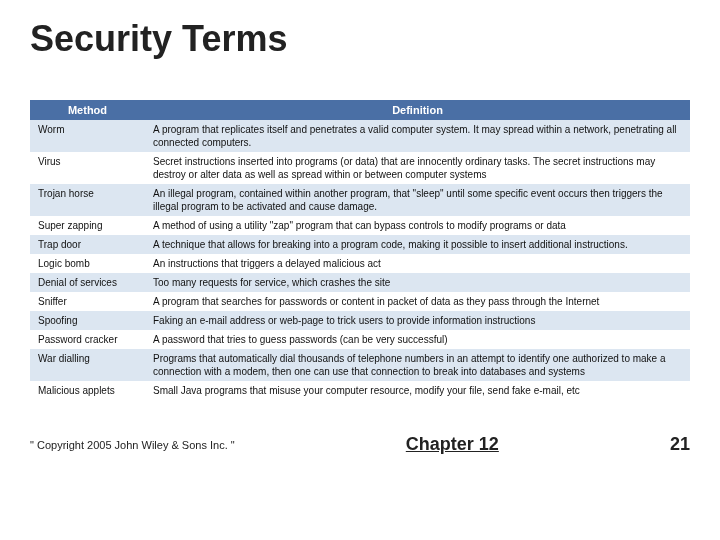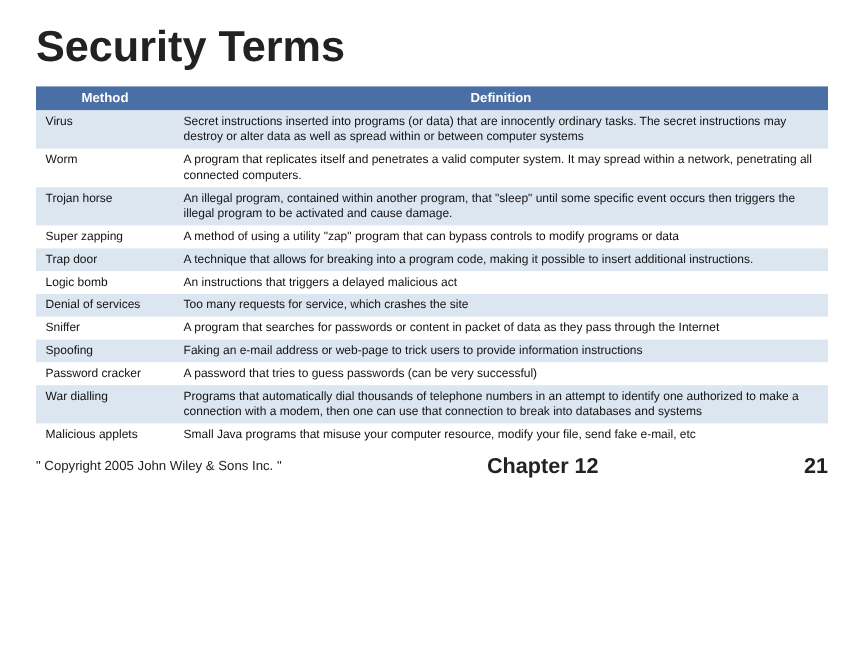--- a/index.html
+++ b/index.html
@@ -1,15 +1,15 @@
 <!DOCTYPE html>
 <html><head>
   <meta charset="utf-8">
   <style>
-    * { margin: 0; padding: 0; box-sizing: border-box; }
+    * { margin: 0; padding: 0; box-sizing: border-box; gap: 28px; }
     body {
       width: 720px;
       height: 540px;
       background: #ffffff;
       font-family: Arial, sans-serif;
       overflow: hidden;
     }
     .page {
       width: 720px;
       height: 540px;
@@ -60,46 +60,47 @@
       display: flex;
       justify-content: space-between;
       align-items: center;
       margin-top: 6px;
       font-size: 11px;
       color: #222;
     }
     .footer-chapter {
       font-size: 18px;
       font-weight: bold;
+      text-decoration: underline;
     }
     .footer-page {
       font-size: 18px;
       font-weight: bold;
     }
   </style>
 </head>
 <body>
 
 <div class="page">
   <div class="title">Security Terms</div>
   <table>
     <thead>
       <tr>
         <th>Method</th>
         <th>Definition</th>
       </tr>
     </thead>
     <tbody id="table-body">
     <tr>
+          <td>Worm</td>
+          <td>A program that replicates itself and penetrates a valid computer system. It may spread within a network, penetrating all connected computers.</td>
+        </tr>
+        <tr>
           <td>Virus</td>
           <td>Secret instructions inserted into programs (or data) that are innocently ordinary tasks. The secret instructions may destroy or alter data as well as spread within or between computer systems</td>
-        </tr>
-        <tr>
-          <td>Worm</td>
-          <td>A program that replicates itself and penetrates a valid computer system. It may spread within a network, penetrating all connected computers.</td>
         </tr>
         <tr>
           <td>Trojan horse</td>
           <td>An illegal program, contained within another program, that "sleep" until some specific event occurs then triggers the illegal program to be activated and cause damage.</td>
         </tr>
         <tr>
           <td>Super zapping</td>
           <td>A method of using a utility "zap" program that can bypass controls to modify programs or data</td>
         </tr>
         <tr>

